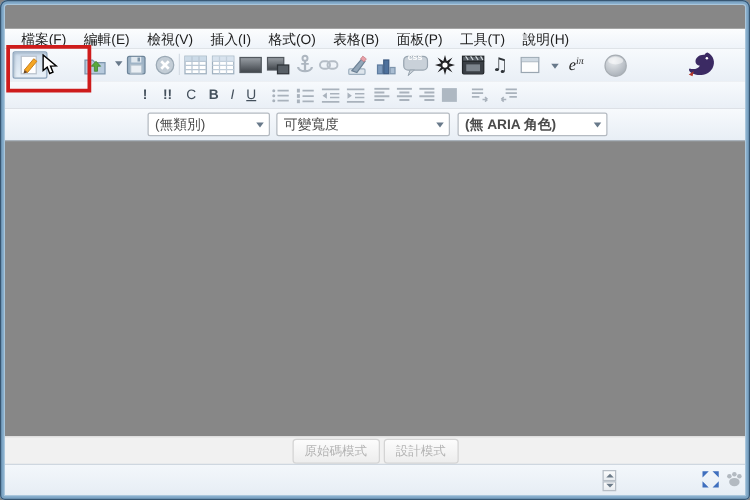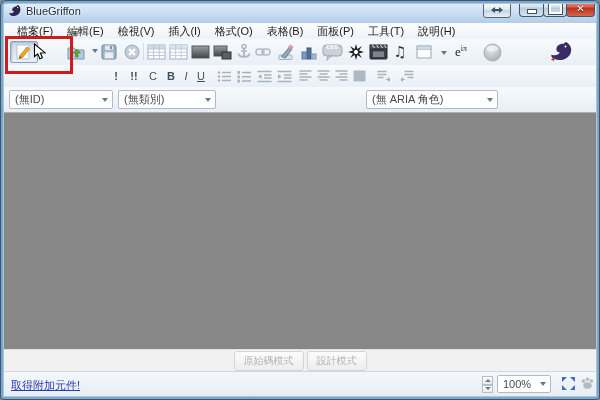--- a/index.html
+++ b/index.html
@@ -45,21 +45,21 @@
   .dd{position:absolute;box-sizing:border-box;height:19px;background:#fff;border:1px solid #b4bac1;
     border-radius:2px;display:flex;align-items:center;justify-content:space-between;
     font-size:11px;color:#4a4a4a;padding:0 4px 0 5px;}
   .caret{width:0;height:0;border-left:3.5px solid transparent;border-right:3.5px solid transparent;
     border-top:4px solid #68798a;margin-left:4px;}
   .fmt{position:absolute;top:2px;height:18px;display:flex;align-items:center;justify-content:center;
     font-size:11px;color:#44505c;}
   .css-bubble{position:relative;display:flex;align-items:center;justify-content:center;}
   .css-label{position:absolute;top:2px;left:0;right:0;text-align:center;
     font-size:7px;font-weight:bold;color:#fff;}
-  .math{font-family:"Liberation Serif","DejaVu Serif",serif;
+  .math{font-family:"Liberation Serif","DejaVu Serif",serif;font-style:italic;
     font-size:13px;color:#1e1e1e;}
   .math sup{font-size:8px;}
   .audio-glyph{font-size:15px;color:#2e3338;font-family:"DejaVu Sans",sans-serif;}
   
   .content{position:absolute;left:3px;right:3px;top:112px;height:237px;background:#878787;
     border-top:1px solid #a9b2bb;}
   .modebar{position:absolute;left:3px;right:3px;top:349px;height:22px;background:#f1f1f1;
     border-top:1px solid #e2e2e2;display:flex;align-items:center;justify-content:center;gap:3px;}
   .mode-btn{font-size:10px;color:#b3b3b3;background:linear-gradient(#fcfcfc,#ededed);
     border:1px solid #d4d4d4;border-radius:3px;padding:2px 9px;}
@@ -74,43 +74,20 @@
   .tri-dn{width:0;height:0;border-left:3px solid transparent;border-right:3px solid transparent;
     border-top:3.5px solid #6c7a88;}
   .zoom-combo{position:absolute;left:494px;top:3px;width:54px;height:18px;}
   .status-icon{position:absolute;top:4px;display:flex;align-items:center;justify-content:center;}
 </style>
 </head>
 <body>
 
 <div class="screen">
 
-  <div class="titlebar">
-    <div class="title-left">
-      <svg width="13" height="13">
-        <path d="M10 1 c2.5 1.5 3 5 1.7 7.5 c-1.5 3 -5.5 4.5 -8.5 3 c-1.6 -.8 -2.2 -2 -1.6 -2.6 c1.8 .7 3.8 .1 4.6 -1.3 c-1.3 -.1 -2 -.9 -2 -2 c0 -1.9 2 -3.3 4 -3.2 c.6 -.8 1.2 -1.3 1.8 -1.4 Z" fill="#2e2550"></path>
-        <circle cx="9.6" cy="3.6" r=".7" fill="#fff"></circle>
-      </svg>
-      <span class="title-text">BlueGriffon</span>
-    </div>
-    <div class="resize-btn">
-      <svg width="12" height="8">
-        <path d="M0 4 L4 1 V3 H8 V1 L12 4 L8 7 V5 H4 V7 Z" fill="#3a4f63"></path>
-      </svg>
-    </div>
-    <div class="winbtn" style="left:519px;width:25px;">
-        <span class="glyph-min"></span>
-      </div>
-    <div class="winbtn" style="left:543px;width:24px;">
-        <span class="glyph-max"></span>
-      </div>
-    <div class="winbtn close" style="left:566px;width:29px;">
-        <span class="glyph-close">✕</span>
-      </div>
-  </div>
 
   <div class="menubar">
     <span class="menu-item">檔案(F)</span>
     <span class="menu-item">編輯(E)</span>
     <span class="menu-item">檢視(V)</span>
     <span class="menu-item">插入(I)</span>
     <span class="menu-item">格式(O)</span>
     <span class="menu-item">表格(B)</span>
     <span class="menu-item">面板(P)</span>
     <span class="menu-item">工具(T)</span>
@@ -342,62 +319,57 @@
     </div>
     <div class="fmt" style="left:394px;width:18px;">
       <svg width="15" height="12">
         <path d="M5.5 1.5 h9 M5.5 4.5 h9 M8.5 7.5 h6" stroke="#a9b2bc" stroke-width="1.3"></path>
         <path d="M2 9.5 h4 M2 9.5 l2 -1.8 M2 9.5 l2 1.8" stroke="#a9b2bc" stroke-width="1.2" fill="none"></path>
       </svg>
     </div>
   </div>
 
   <div class="tb3">
-    <div class="dd" style="left:6px;top:3px;width:104px;">
-      <span>(無ID)</span>
-      <span class="caret"></span>
-    </div>
     <div class="dd" style="left:115px;top:3px;width:98px;align-items:center;">
       <span>(無類別)</span>
       <span class="caret"></span>
     </div>
-    <div class="dd" style="left:363px;top:3px;width:132px;">
+    <div class="dd" style="left:218px;top:3px;width:139px;">
+      <span>可變寬度</span>
+      <span class="caret"></span>
+    </div>
+    <div class="dd" style="left:363px;top:3px;width:120px;font-weight:bold;">
       <span>(無 ARIA 角色)</span>
       <span class="caret"></span>
     </div>
   </div>
 
   <div class="annotation-box"></div>
   <div class="cursor">
     <svg width="14" height="18">
       <path d="M1.5 1 L1.5 13.5 L4.8 10.8 L6.8 15.8 L9.4 14.7 L7.4 9.9 L12 9.7 Z" fill="#fff" stroke="#000" stroke-width="1.1"></path>
     </svg>
   </div>
 
   <div class="content"></div>
 
   <div class="modebar">
     <div class="mode-btn">原始碼模式</div>
     <div class="mode-btn">設計模式</div>
   </div>
 
   <div class="statusbar">
-    <a class="addons" href="#">取得附加元件!</a>
     <div class="stepper">
       <div class="step">
           <span class="tri-up"></span>
         </div>
       <div class="step">
           <span class="tri-dn"></span>
         </div>
     </div>
-    <div class="dd zoom-combo">
-      <span>100%</span>
-      <span class="caret"></span>
-    </div>
     <div class="status-icon" style="left:556px;width:18px;">
       <svg width="15" height="15">
         <path d="M1 1 h5 L1 6 Z M14 1 v5 L9 1 Z M1 14 v-5 L6 14 Z M14 14 h-5 L14 9 Z" fill="#3f6fbe"></path>
       </svg>
     </div>
     <div class="status-icon" style="left:576px;width:17px;">
       <svg width="15" height="14">
         <circle cx="3.5" cy="5" r="1.8" fill="#b3bac1"></circle>
         <circle cx="7.5" cy="3.3" r="1.8" fill="#b3bac1"></circle>
         <circle cx="11.5" cy="5" r="1.8" fill="#b3bac1"></circle>

